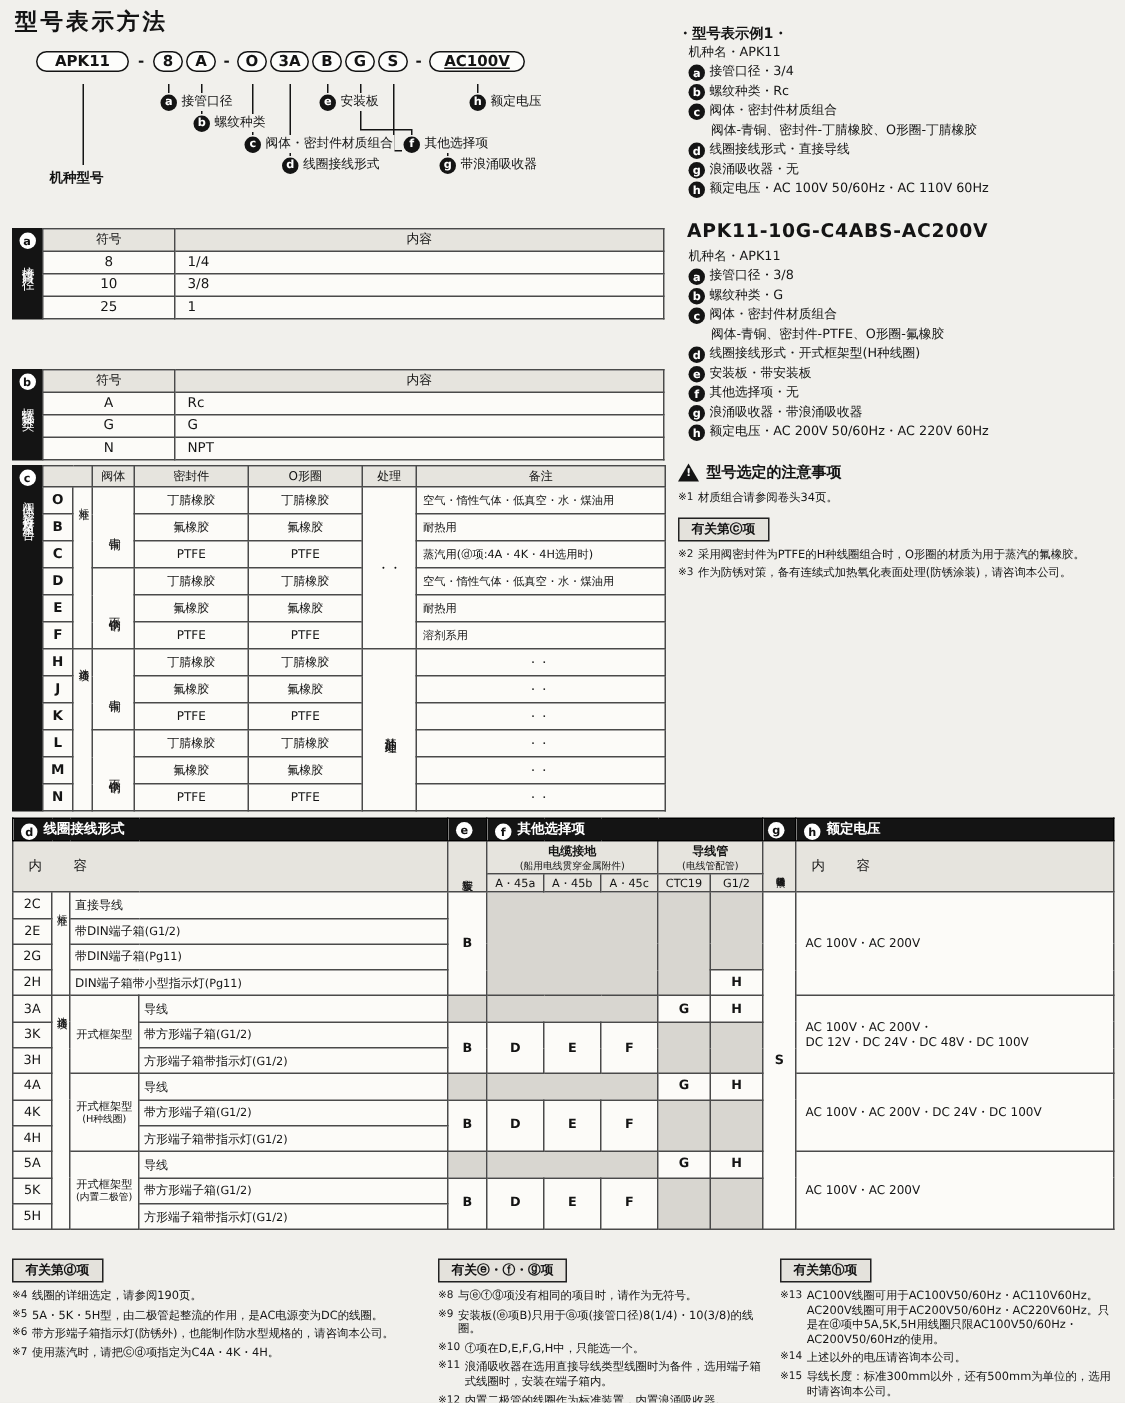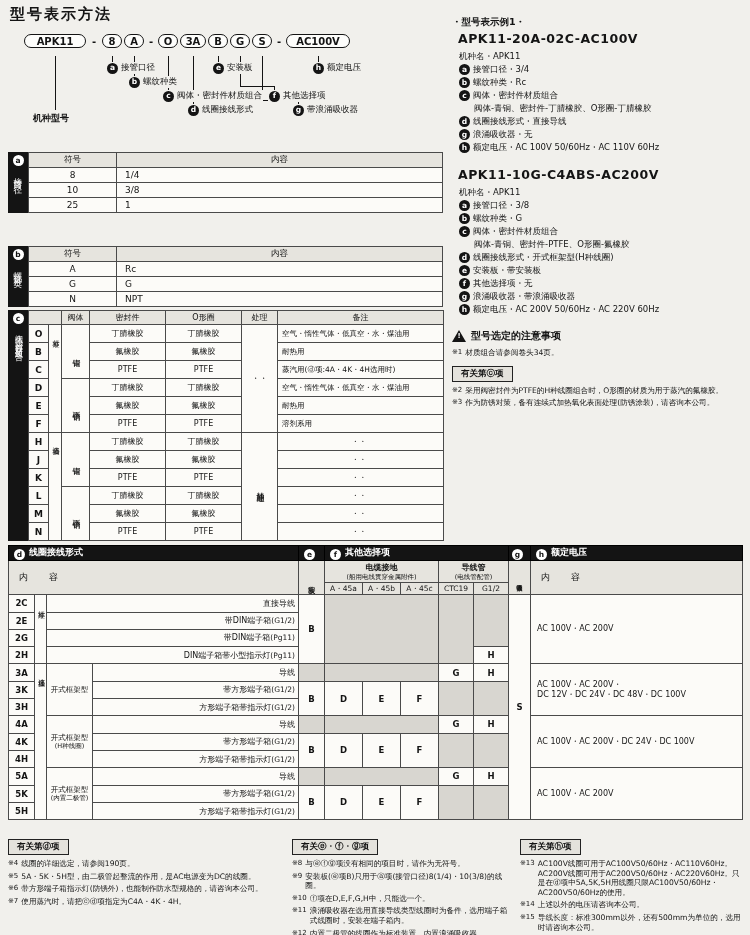--- a/index.html
+++ b/index.html
@@ -52,25 +52,25 @@
   .tc .remark.ctr{text-align:center;padding-left:0}
   .tdl{width:734px}
   .tdl td{height:17px}
   .blk{background:#141414;color:#fff;border-color:#000;font-size:9px;font-weight:700;height:15px;padding:0 2px}
   .blk .cb{margin-right:4px;vertical-align:-2px}
   .blk.left{text-align:left;padding-left:5px}
   .sub{background:#e6e4de;font-size:7.5px;padding:0 1px}
   .sub .s1{font-size:8px;font-weight:700;line-height:10px}
   .sub .s2{font-size:6.5px;line-height:8px}
   .content-label{text-align:left;padding-left:10px;font-size:9px;letter-spacing:6px;background:#e6e4de}
-  .tdl .code{text-align:center;font-weight:700;font-size:8.5px;padding:0}
+  .tdl .code{text-align:center;font-weight:400;font-size:8.5px;padding:0}
   .tdl .grp{vertical-align:top;text-align:center;padding:4px 0 0}
   .tdl .frame{text-align:center;font-size:7.5px;line-height:9px;padding:0 1px}
   .tdl .desc{font-size:8px}
-  .dwrap{display:flex;justify-content:flex-end;align-items:center}
+  .dwrap{display:flex;justify-content:flex-start;align-items:center}
   .dsuf{font-size:7.5px}
   .tdl .opt{text-align:center;font-weight:700;font-size:8.5px;background:#fcfbf8;padding:0}
   .tdl .shade{background:#d8d6d0}
   .tdl .surge{text-align:center;font-weight:700;padding:0}
   .tdl .volt{font-size:8px;padding-left:6px;line-height:10px}
   
   .nbox{position:absolute}
 </style>
 </head>
 <body>
@@ -84,21 +84,21 @@
       <div class="seg dash" style="left: 76px; width: 8px;">-</div>
       <div class="seg" style="left: 88px; width: 20px;">8</div>
       <div class="seg" style="left: 110px; width: 20px;">A</div>
       <div class="seg dash" style="left: 133px; width: 8px;">-</div>
       <div class="seg" style="left: 144px; width: 20px;">O</div>
       <div class="seg" style="left: 166px; width: 26px;">3A</div>
       <div class="seg" style="left: 194px; width: 20px;">B</div>
       <div class="seg" style="left: 216px; width: 20px;">G</div>
       <div class="seg" style="left: 238px; width: 20px;">S</div>
       <div class="seg dash" style="left: 261px; width: 8px;">-</div>
-      <div class="seg" style="left: 272px; width: 64px;">AC100V</div>
+      <div class="seg" style="left: 272px; width: 64px; text-decoration: underline;">AC100V</div>
       <div class="dline" style="left: 98px; top: 32px; height: 11px;"></div>
       <div class="colabel" style="left: 92px; top: 38px;">
         <span class="cb">a</span>
         <span>接管口径</span>
       </div>
       <div class="dline" style="left: 120px; top: 32px; height: 25px;"></div>
       <div class="colabel" style="left: 114px; top: 52px;">
         <span class="cb">b</span>
         <span>螺纹种类</span>
       </div>
@@ -137,21 +137,20 @@
         <span>额定电压</span>
       </div>
       <div class="dline" style="left: 41px; top: 32px; height: 54px;"></div>
       <div class="mlabel" style="left: 19px; top: 88px;">机种型号</div>
     </div>
 
   <div class="rcol">
     <div>
         <div class="ex">
           <div class="ex-title">・型号表示例1・</div>
-          <div class="ex-model">APK11-20A-02C-AC100V</div>
           <div class="exline">
             <span>机种名・APK11</span>
           </div>
           <div class="exline">
             <span class="cb">a</span>
             <span>接管口径・3/4</span>
           </div>
           <div class="exline">
             <span class="cb">b</span>
             <span>螺纹种类・Rc</span>

